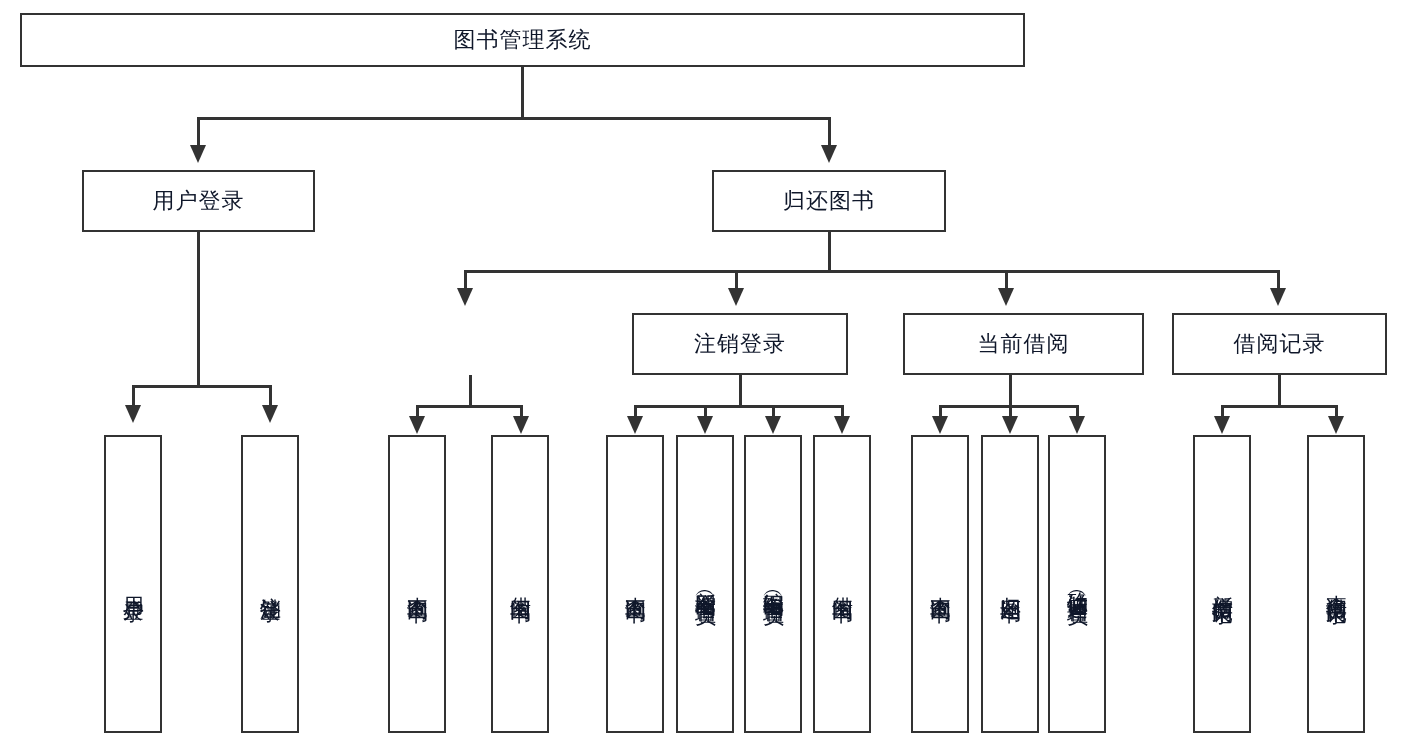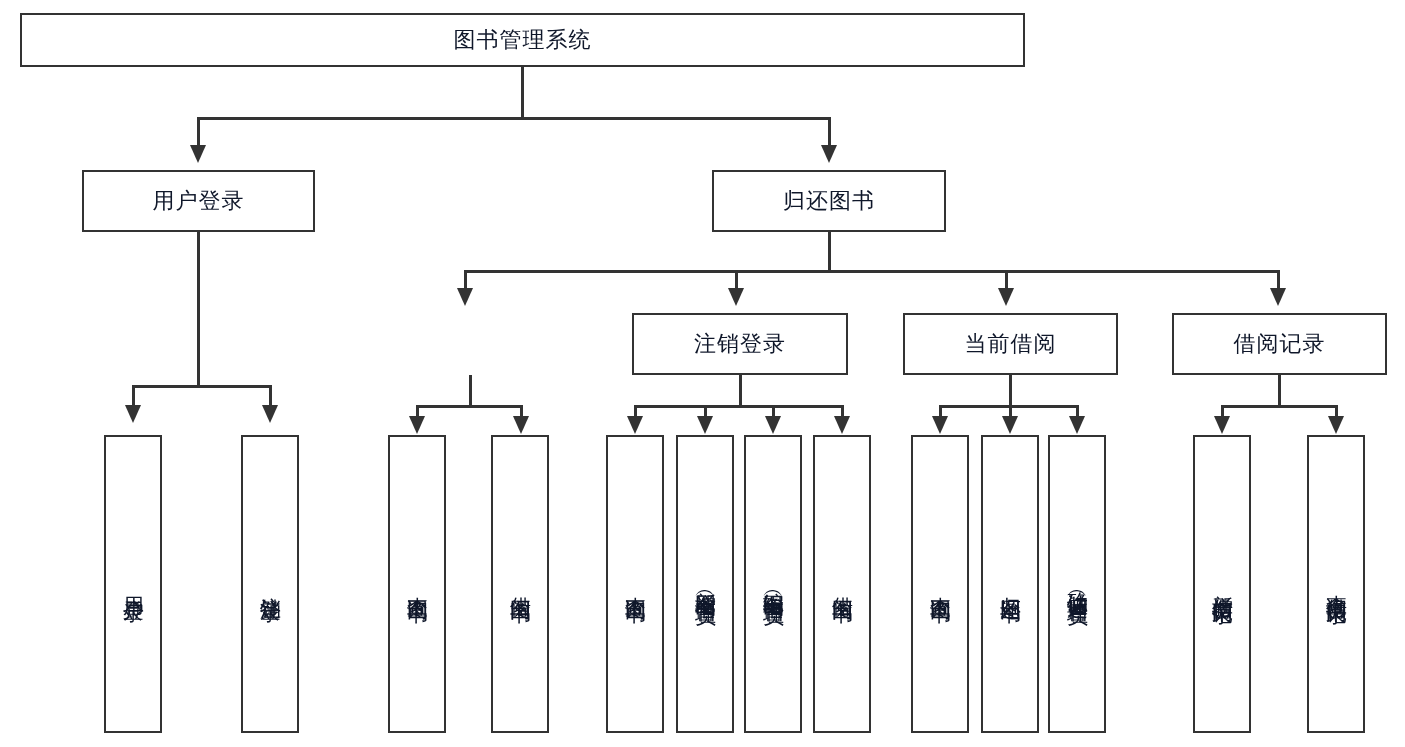--- a/index.html
+++ b/index.html
@@ -101,21 +101,21 @@
   <div class="edge v" style="left:735px;top:270px;height:20px;"></div>
   <div class="arrow" style="left:728px;top:288px;"></div>
   <div class="edge v" style="left:1005px;top:270px;height:20px;"></div>
   <div class="arrow" style="left:998px;top:288px;"></div>
   <div class="edge v" style="left:1277px;top:270px;height:20px;"></div>
   <div class="arrow" style="left:1270px;top:288px;"></div>
 
   <div class="node horiz" style="left:632px;top:313px;width:216px;height:62px;">
     <span>注销登录</span>
   </div>
-  <div class="node horiz" style="left:903px;top:313px;width:215px;height:62px;">
+  <div class="node horiz" style="left:903px;top:313px;width:241px;height:62px;">
     <span>当前借阅</span>
   </div>
   <div class="node horiz" style="left:1172px;top:313px;width:215px;height:62px;">
     <span>借阅记录</span>
   </div>
 
   <div class="edge v" style="left:469px;top:375px;height:32px;"></div>
   <div class="edge h" style="left:416px;top:405px;width:107px;"></div>
   <div class="edge v" style="left:416px;top:405px;height:14px;"></div>
   <div class="arrow" style="left:409px;top:416px;"></div>

